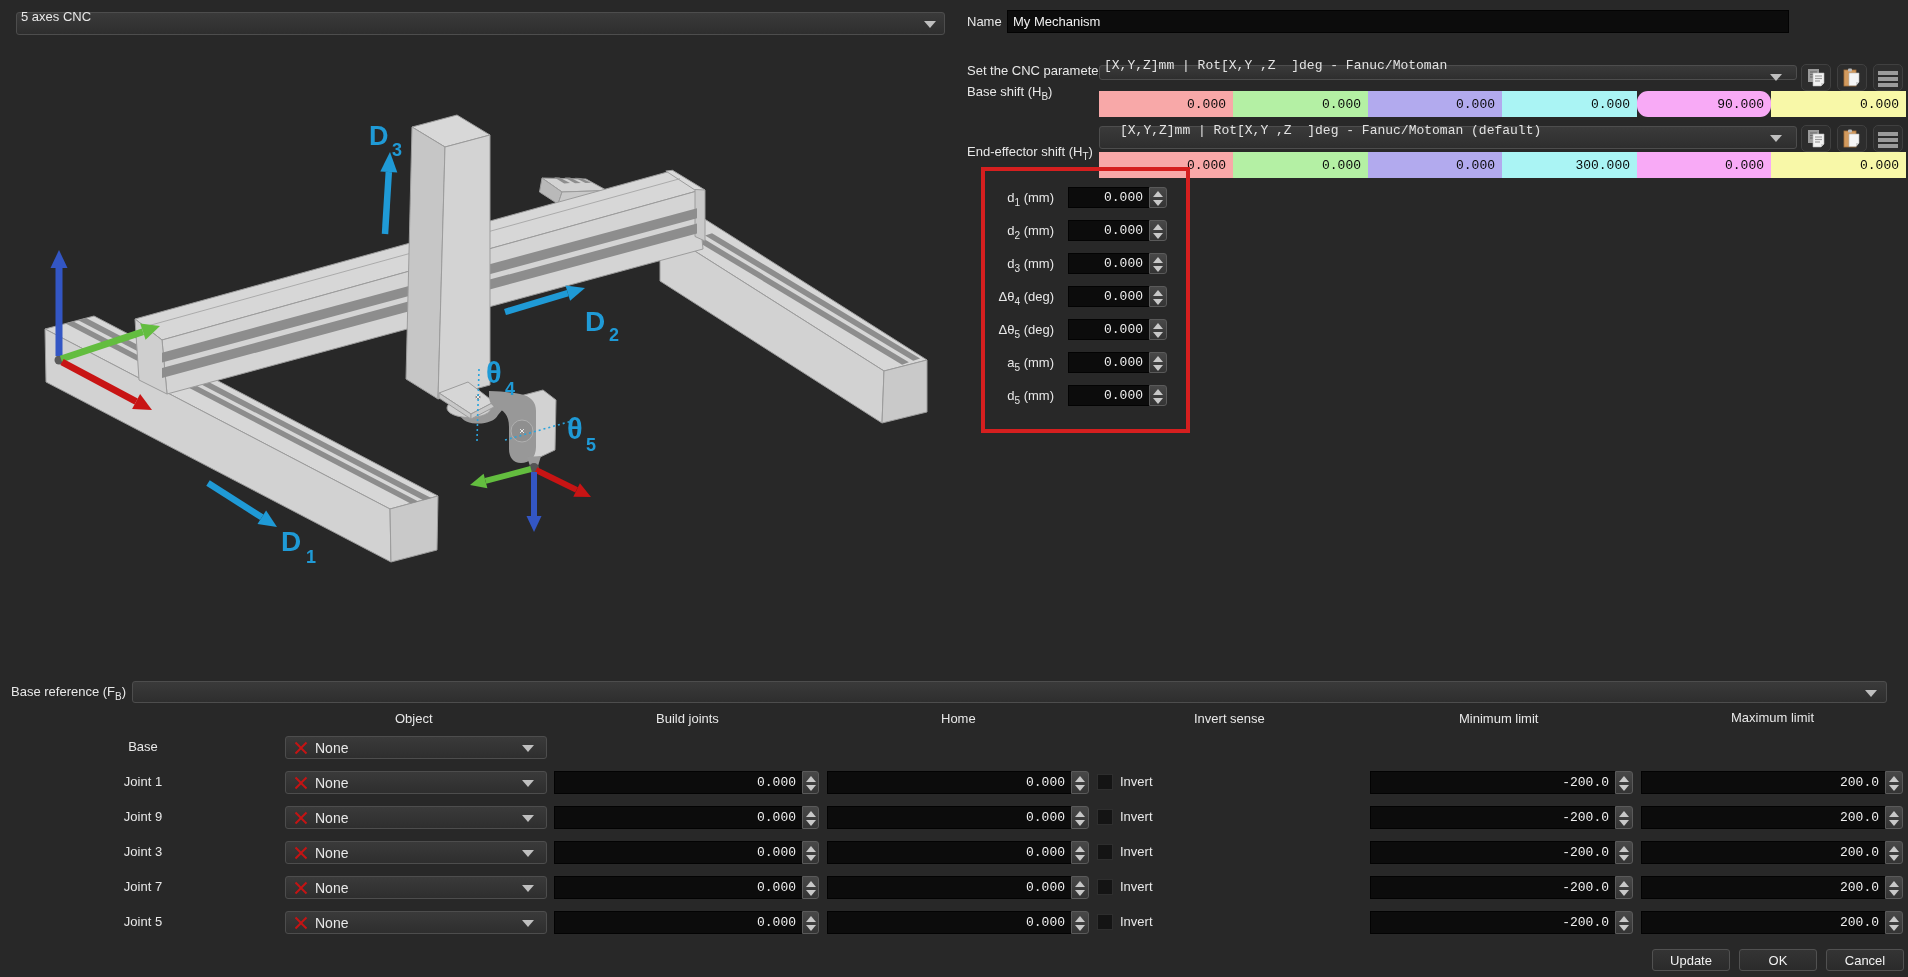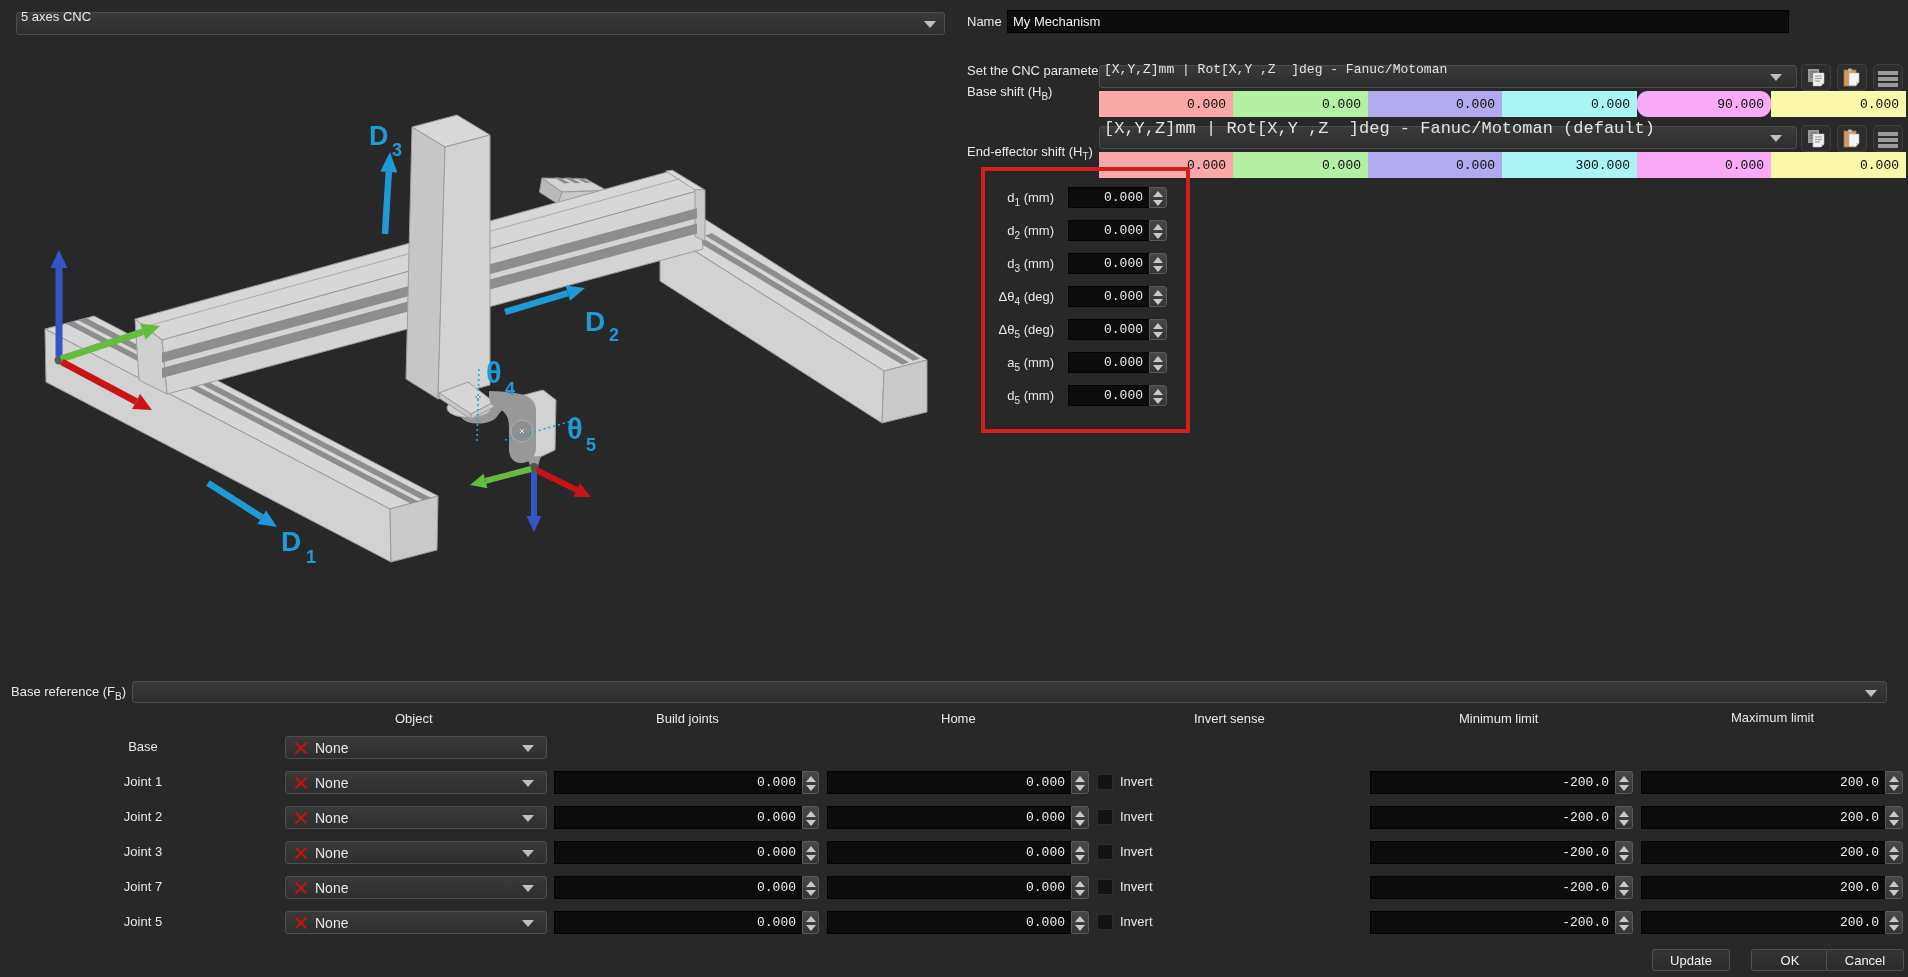--- a/index.html
+++ b/index.html
@@ -112,21 +112,21 @@
 <text x="586" y="451" font-size="18" font-family="Liberation Sans,sans-serif" font-weight="bold" fill="#1f9ad6">5</text>
 </svg></div>
 
 <div class="lbl" style="left:967px;top:14px;">Name</div>
 <div class="field" style="left:1007px;top:10px;width:782px;height:23px;padding-left:5px;">My Mechanism</div>
 <div class="lbl" style="left:967px;top:43px;margin-top:20px;">Set the CNC parameters</div>
 
 <div class="lbl" style="left:967px;top:84px;">Base shift (H<sub>B</sub>)</div>
 <div class="lbl" style="left:967px;top:144px;">End-effector shift (H<sub>T</sub>)</div>
 
-<div class="combo mono" style="left:1099px;top:65px;width:698px;height:23px;padding-left:4px;font-size:13px;color:#e2e2e2;">[X,Y,Z]mm | Rot[X,Y ,Z  ]deg - Fanuc/Motoman
+<div class="combo mono" style="left:1099px;top:65px;width:698px;height:15px;padding-left:4px;font-size:13px;color:#e2e2e2;">[X,Y,Z]mm | Rot[X,Y ,Z  ]deg - Fanuc/Motoman
   <div class="carr" style="right:14px;top:8px;"></div>
 </div>
 <div class="cellrow" style="left:1099px;top:91px;width:807px;height:26px;">
   <div class="cell" style="width:134px;background:#f8a8a8;">0.000</div>
   <div class="cell" style="width:135px;background:#b4f0a4;">0.000</div>
   <div class="cell" style="width:134px;background:#b2aaee;">0.000</div>
   <div class="cell" style="width:135px;background:#aaf4f4;">0.000</div>
   <div class="cell" style="width:134px;background:#f8aaf6;border-radius:11px;">90.000</div>
   <div class="cell" style="width:135px;background:#f8f8a8;">0.000</div>
 </div>
@@ -160,21 +160,21 @@
 <div class="icobtn" style="left:1873px;top:64px;">
     <svg width="22" height="22" viewBox="0 0 22 22">
       <g fill="#9b9b9b">
         <rect x="1" y="4" width="20" height="4"></rect>
         <rect x="1" y="10" width="20" height="4"></rect>
         <rect x="1" y="16" width="20" height="4"></rect>
       </g>
     </svg>
   </div>
 
-<div class="combo mono" style="left:1099px;top:126px;width:698px;height:23px;padding-left:4px;font-size:17px;color:#e2e2e2;">[X,Y,Z]mm | Rot[X,Y ,Z  ]deg - Fanuc/Motoman (default)
+<div class="combo mono" style="left:1099px;top:126px;width:698px;height:23px;padding-left:20px;font-size:13px;color:#e2e2e2;">[X,Y,Z]mm | Rot[X,Y ,Z  ]deg - Fanuc/Motoman (default)
   <div class="carr" style="right:14px;top:8px;"></div>
 </div>
 <div class="cellrow" style="left:1099px;top:152px;width:807px;height:26px;">
   <div class="cell" style="width:134px;background:#f8a8a8;">0.000</div>
   <div class="cell" style="width:135px;background:#b4f0a4;">0.000</div>
   <div class="cell" style="width:134px;background:#b2aaee;">0.000</div>
   <div class="cell" style="width:135px;background:#aaf4f4;">300.000</div>
   <div class="cell" style="width:134px;background:#f8aaf6;">0.000</div>
   <div class="cell" style="width:135px;background:#f8f8a8;">0.000</div>
 </div>
@@ -307,21 +307,21 @@
 <div class="field num" style="left:1370px;top:771px;width:246px;height:23px;">-200.0</div>
 <div class="spin" style="left:1615px;top:771px;width:18px;height:23px;">
     <div class="up" style="top:4px;"></div>
     <div class="dn" style="top:13px;"></div>
   </div>
 <div class="field num" style="left:1641px;top:771px;width:245px;height:23px;">200.0</div>
 <div class="spin" style="left:1885px;top:771px;width:18px;height:23px;">
     <div class="up" style="top:4px;"></div>
     <div class="dn" style="top:13px;"></div>
   </div>
-<div class="lbl" style="left:93px;top:809px;width:100px;text-align:center;">Joint 2</div>
+<div class="lbl" style="left:93px;top:809px;width:100px;text-align:center;">Joint 9</div>
 <div class="combo" style="left:285px;top:806px;width:262px;height:23px;padding-left:8px;">
   <svg width="14" height="14" viewBox="0 0 14 14" style="margin-right:7px;">
       <path d="M2.2 0.8 L7 5.6 L11.8 0.8 L13.2 2.2 L8.4 7 L13.2 11.8 L11.8 13.2 L7 8.4 L2.2 13.2 L0.8 11.8 L5.6 7 L0.8 2.2 Z" fill="#c41414"></path>
     </svg>
   <span style="font-size:14px;">None</span>
   <div class="carr" style="right:12px;top:8px;"></div></div>
 <div class="field num" style="left:554px;top:806px;width:249px;height:23px;">0.000</div>
 <div class="spin" style="left:802px;top:806px;width:17px;height:23px;">
     <div class="up" style="top:4px;"></div>
     <div class="dn" style="top:13px;"></div>
@@ -425,14 +425,14 @@
     <div class="up" style="top:4px;"></div>
     <div class="dn" style="top:13px;"></div>
   </div>
 <div class="field num" style="left:1641px;top:911px;width:245px;height:23px;">200.0</div>
 <div class="spin" style="left:1885px;top:911px;width:18px;height:23px;">
     <div class="up" style="top:4px;"></div>
     <div class="dn" style="top:13px;"></div>
   </div>
 
 <div class="btn" style="left:1652px;top:949px;width:78px;height:22px;">Update</div>
-<div class="btn" style="left:1739px;top:949px;width:78px;height:22px;margin-left:12px;">OK</div>
+<div class="btn" style="left:1739px;top:949px;width:78px;height:22px;">OK</div>
 <div class="btn" style="left:1826px;top:949px;width:78px;height:22px;">Cancel</div>
 
 </body></html>

